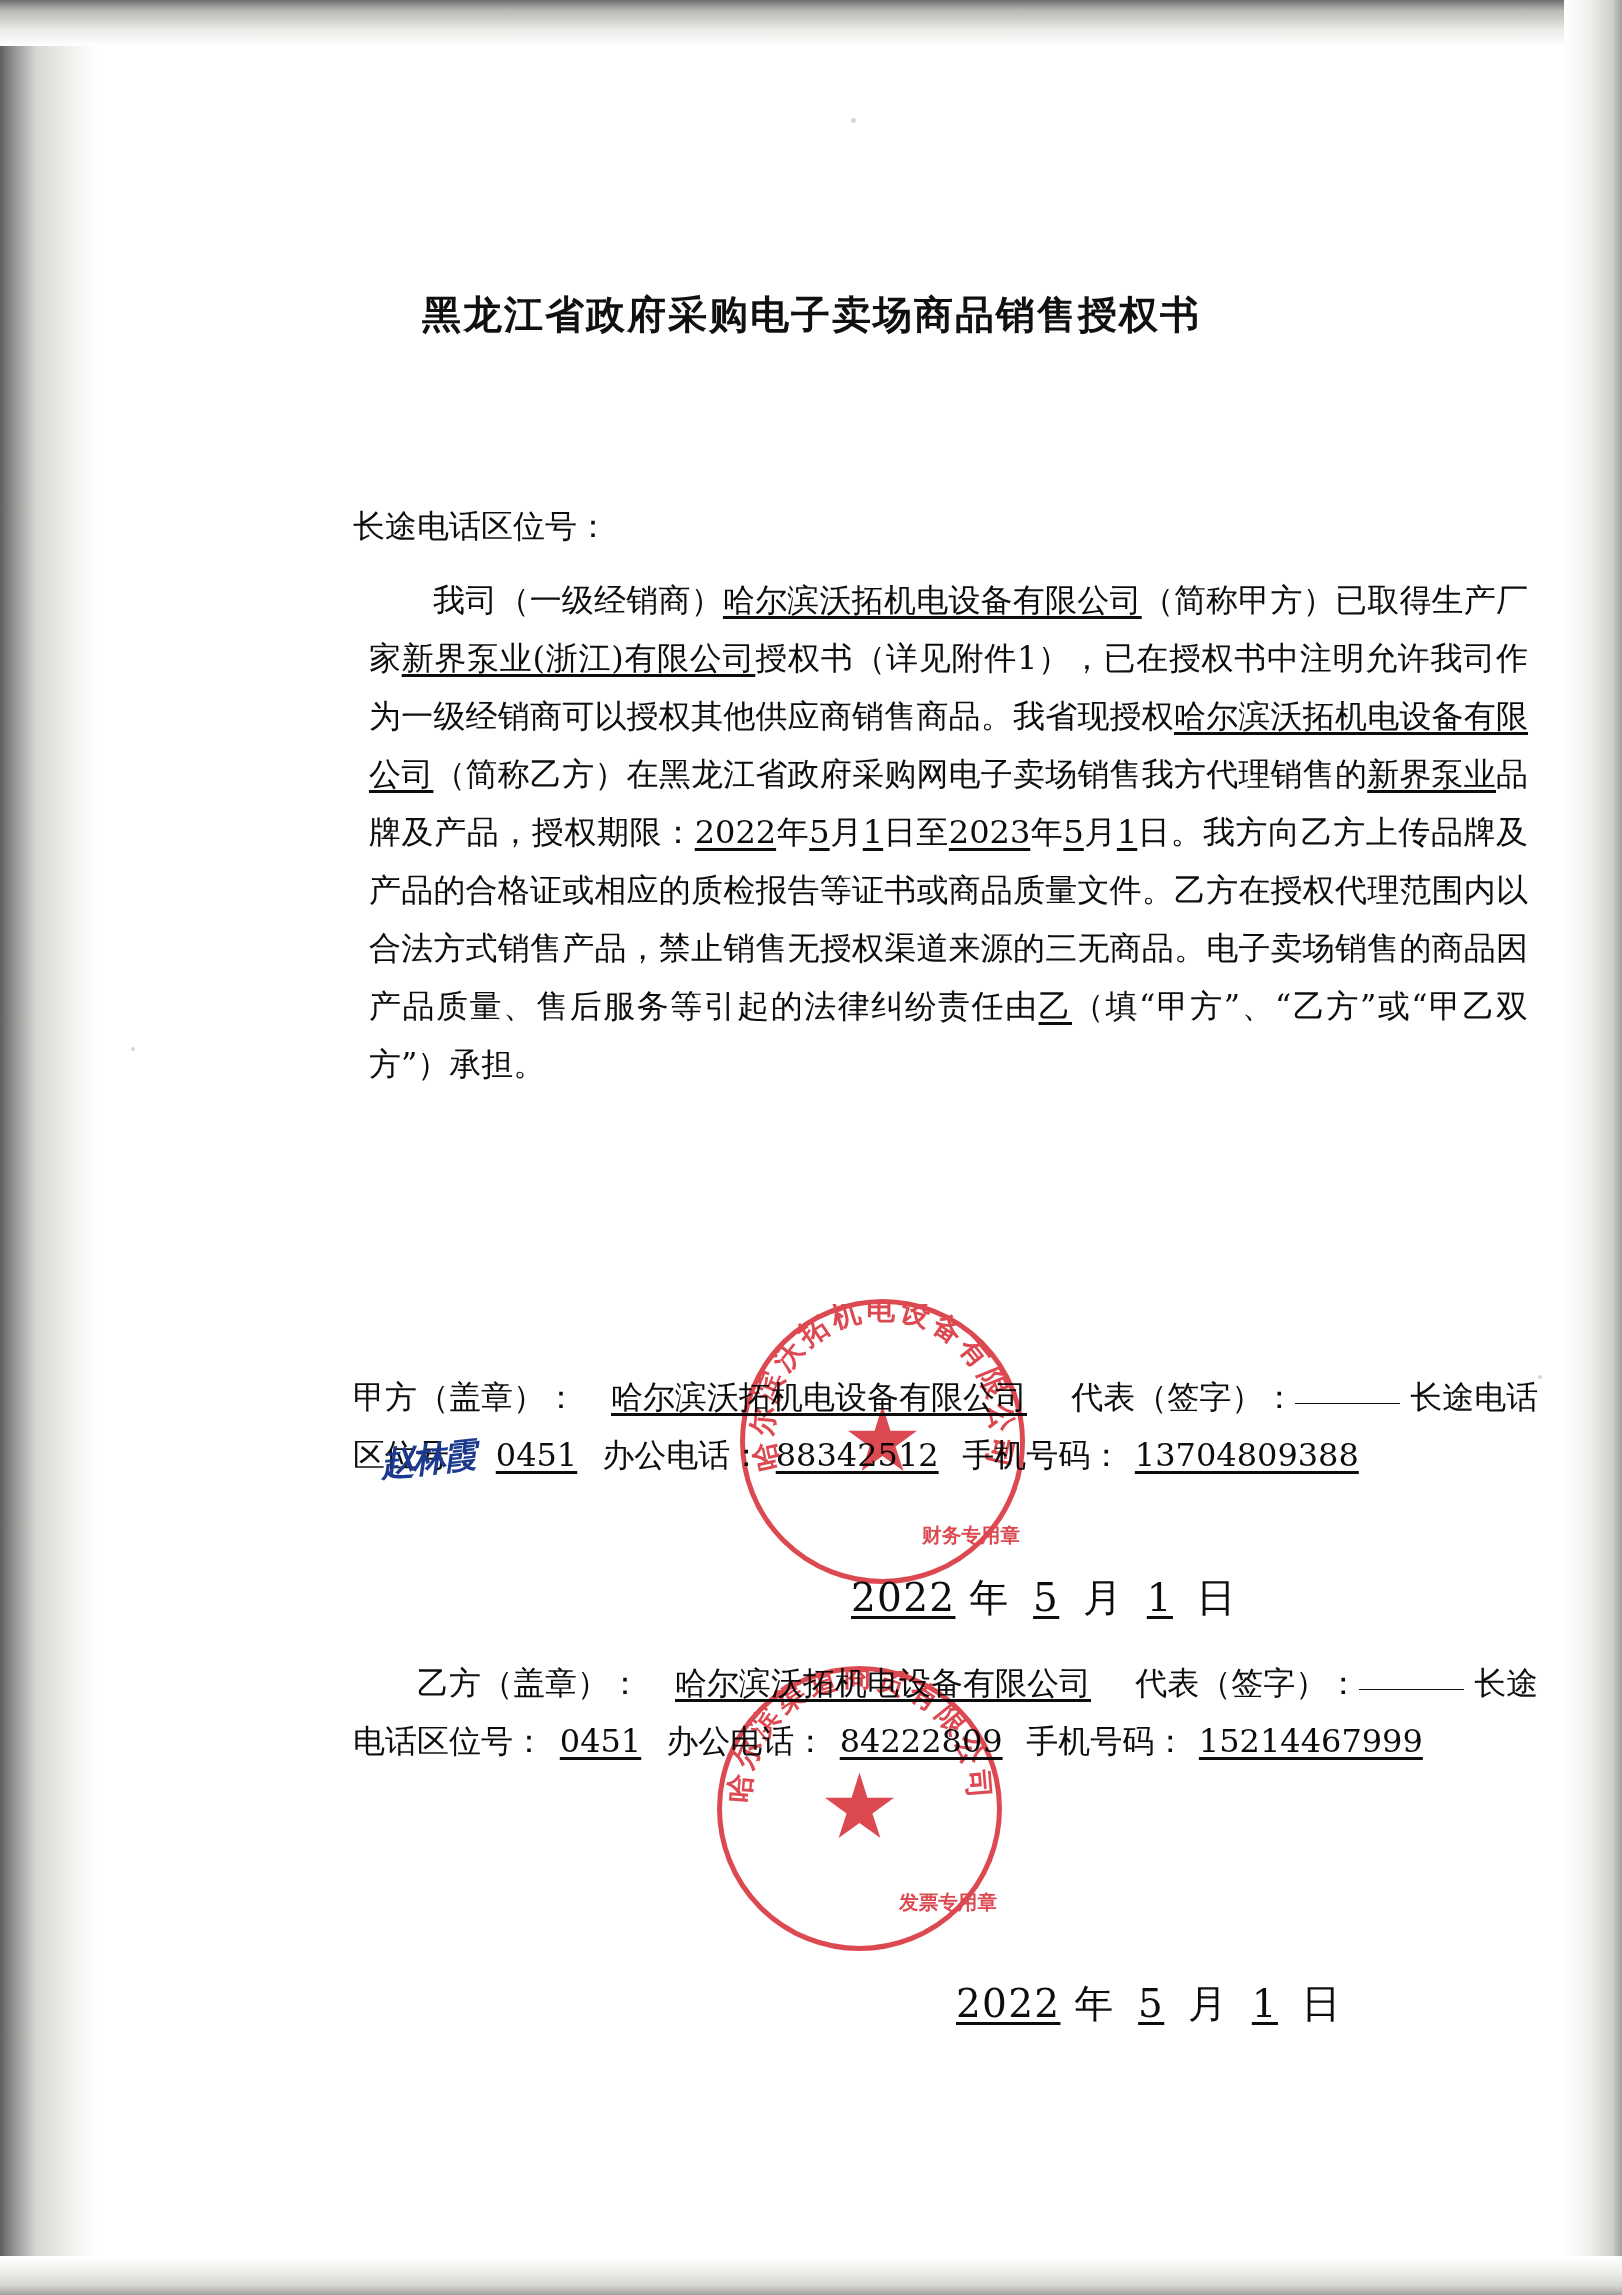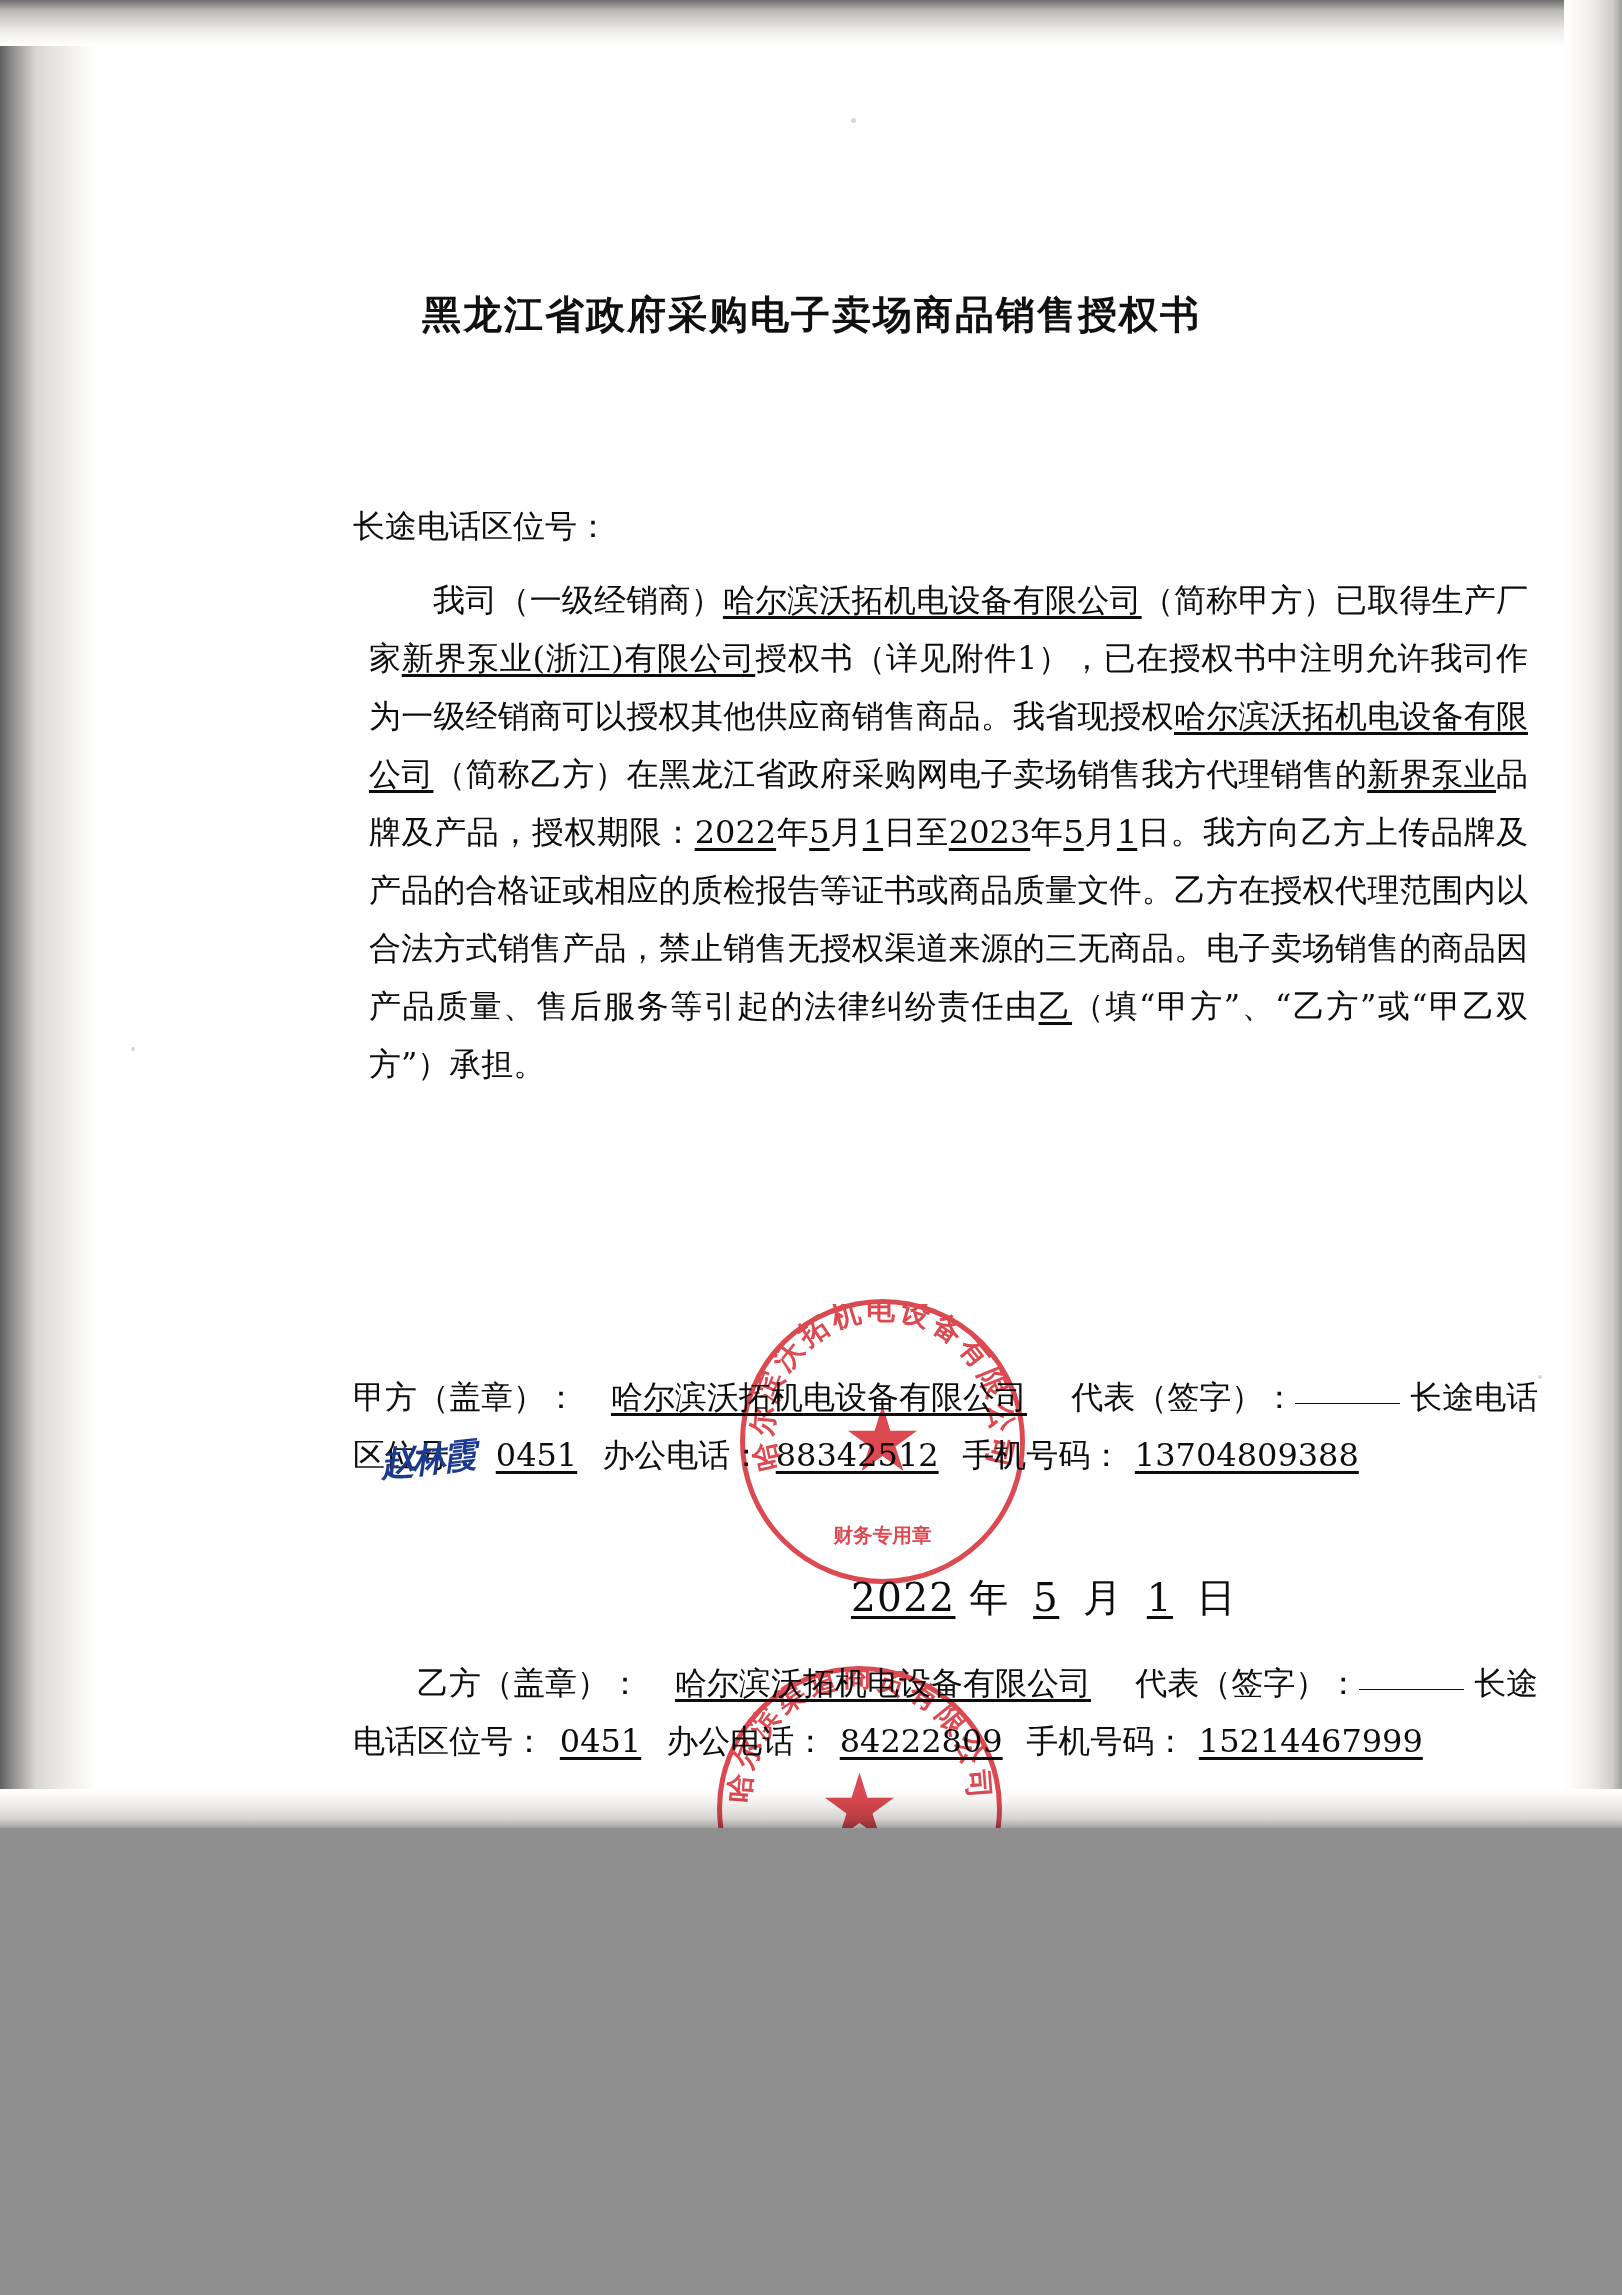--- a/index.html
+++ b/index.html
@@ -4,21 +4,21 @@
 <title>授权书</title>
 <style>
   html, body {
     margin: 0;
     padding: 0;
     background: #8f8f8f;
   }
   .page {
     position: relative;
     width: 1623px;
-    height: 1828px;
+    height: 2295px;
     background: #ffffff;
     overflow: hidden;
     font-family: "DejaVu Serif", "Liberation Serif", serif;
     
     box-shadow: inset 0 0 0 0.7px #ffffff;
   }
   
   .scan-edge-left {
     position: absolute;
     left: 0; top: 0;
@@ -173,21 +173,21 @@
     font-size: 44px;
     font-weight: bold;
     letter-spacing: 6px;
     font-family: "DejaVu Sans", "Liberation Sans", sans-serif;
   }
   .seal .bottom-text {
     position: absolute;
     left: 0;
     bottom: 30px;
     width: 100%;
-    text-align: center;
+    text-align: right;
     font-size: 19.6px;
     font-weight: bold;
     color: #d4202a;
     font-family: "DejaVu Sans", "Liberation Sans", sans-serif;
   }
   .speck {
     position: absolute;
     background: #b9b7b4;
     border-radius: 50%;
     opacity: .55;

